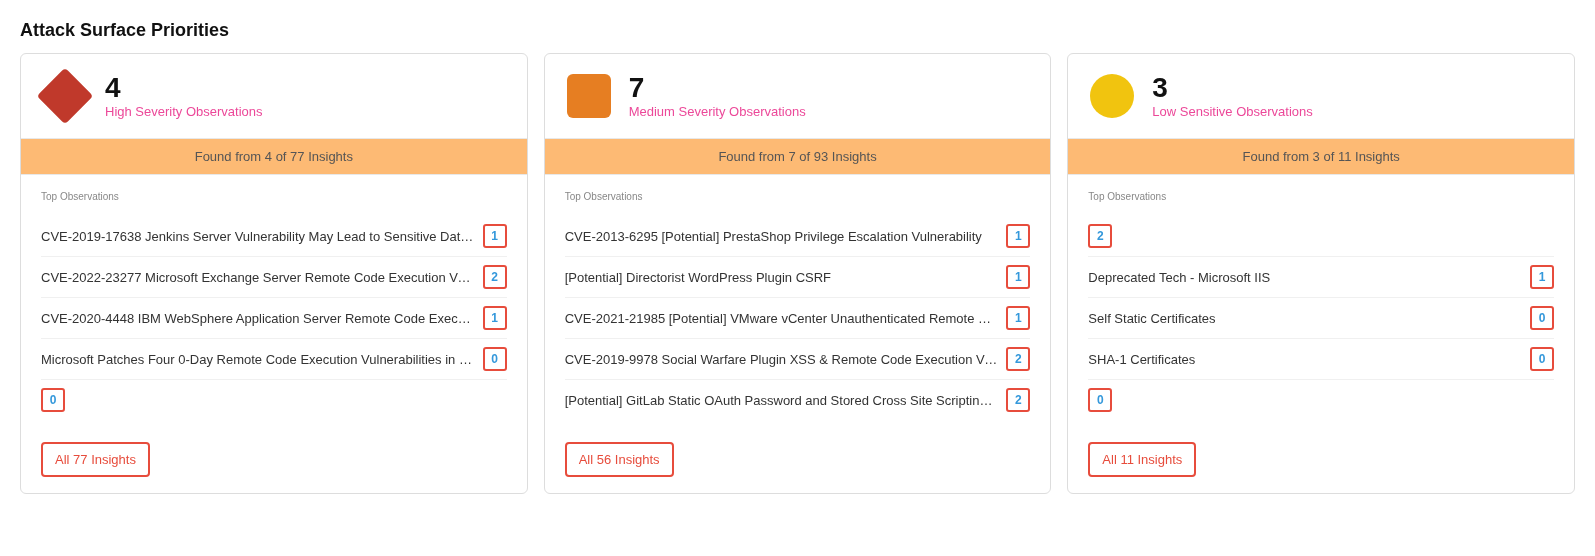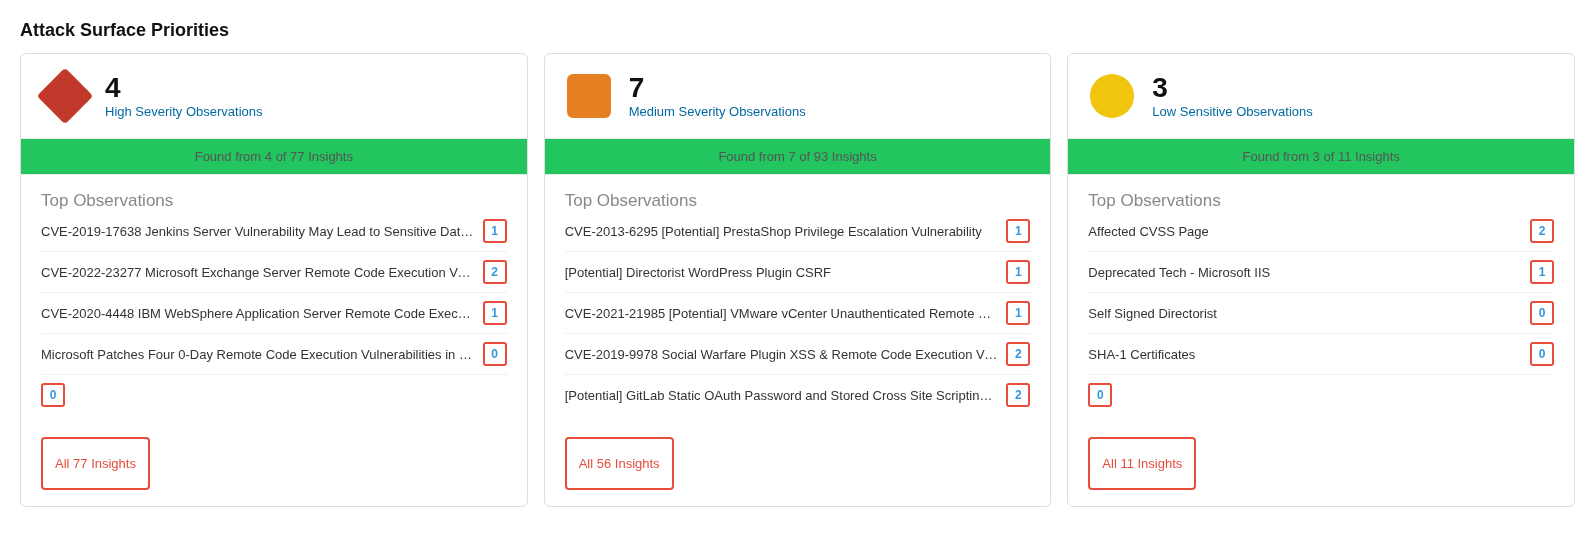--- a/index.html
+++ b/index.html
@@ -62,36 +62,37 @@
       flex-direction: column;
     }
     .severity-count {
       font-size: 28px;
       font-weight: 600;
       line-height: 1.1;
       color: #111;
     }
     .severity-label {
       font-size: 13px;
-      color: #0369a1;
+      color: #ec4899;
     }
     .card-found-bar {
-      background: #22c55e;
+      background: #fdba74;
       padding: 10px 20px;
       text-align: center;
       font-size: 13px;
       color: #555;
       border-bottom: 1px solid #e8e8e8;
     }
     .card-body {
       padding: 16px 20px 12px 20px;
     }
     .top-observations-label {
-      font-size: 17px;
+      font-size: 10px;
       color: #888;
+      margin-bottom: 14px;
     }
     .observation-row {
       display: flex;
       align-items: center;
       justify-content: space-between;
       padding: 8px 0;
       border-bottom: 1px solid #f0f0f0;
       gap: 8px;
     }
     .observation-row:last-of-type {
@@ -117,21 +118,21 @@
       font-weight: 600;
       color: #3498db;
       flex-shrink: 0;
       padding: 0 4px;
     }
     .card-footer {
       padding: 10px 20px 16px 20px;
     }
     .all-insights-link {
       display: inline-block;
-      padding: 17px 12px;
+      padding: 8px 12px;
       border: 2px solid #e74c3c;
       border-radius: 4px;
       color: #e74c3c;
       font-size: 13px;
       font-weight: 500;
       text-decoration: none;
       cursor: pointer;
     }
     .high-icon-wrap {
       display: flex;
@@ -225,29 +226,28 @@
         </div>
         <div class="severity-info">
           <div class="severity-count">3</div>
           <div class="severity-label">Low Sensitive Observations</div>
         </div>
       </div>
       <div class="card-found-bar">Found from 3 of 11 Insights</div>
       <div class="card-body">
         <div class="top-observations-label">Top Observations</div>
         <div class="observation-row">
-          <div class="obs-text">Affected CVSS Page</div>
           <div class="obs-badge">2</div>
         </div>
         <div class="observation-row">
           <div class="obs-text">Deprecated Tech - Microsoft IIS</div>
           <div class="obs-badge">1</div>
         </div>
         <div class="observation-row">
-          <div class="obs-text">Self Signed Directorist</div>
+          <div class="obs-text">Self Static Certificates</div>
           <div class="obs-badge">0</div>
         </div>
         <div class="observation-row">
           <div class="obs-text">SHA-1 Certificates</div>
           <div class="obs-badge">0</div>
         </div>
         <div class="observation-row">
           <div class="obs-badge">0</div>
         </div>
       </div>

